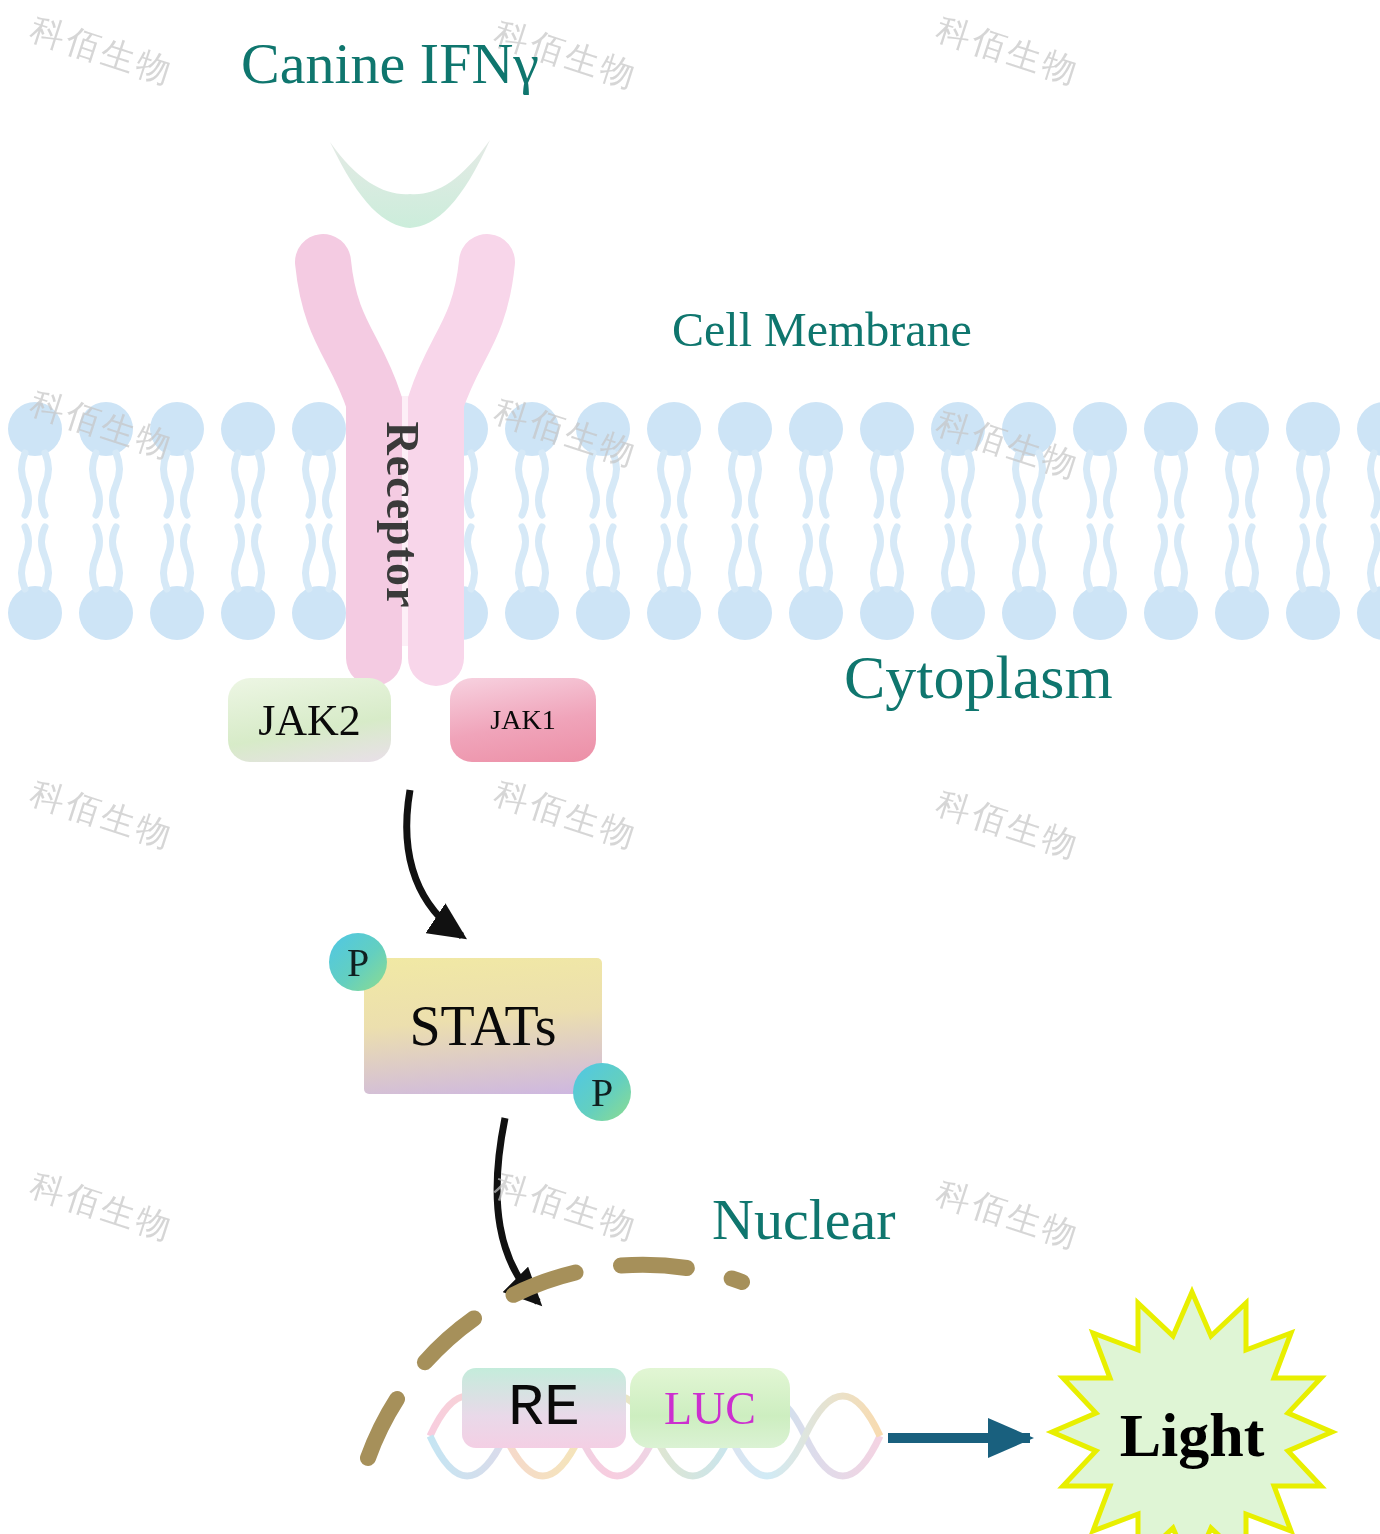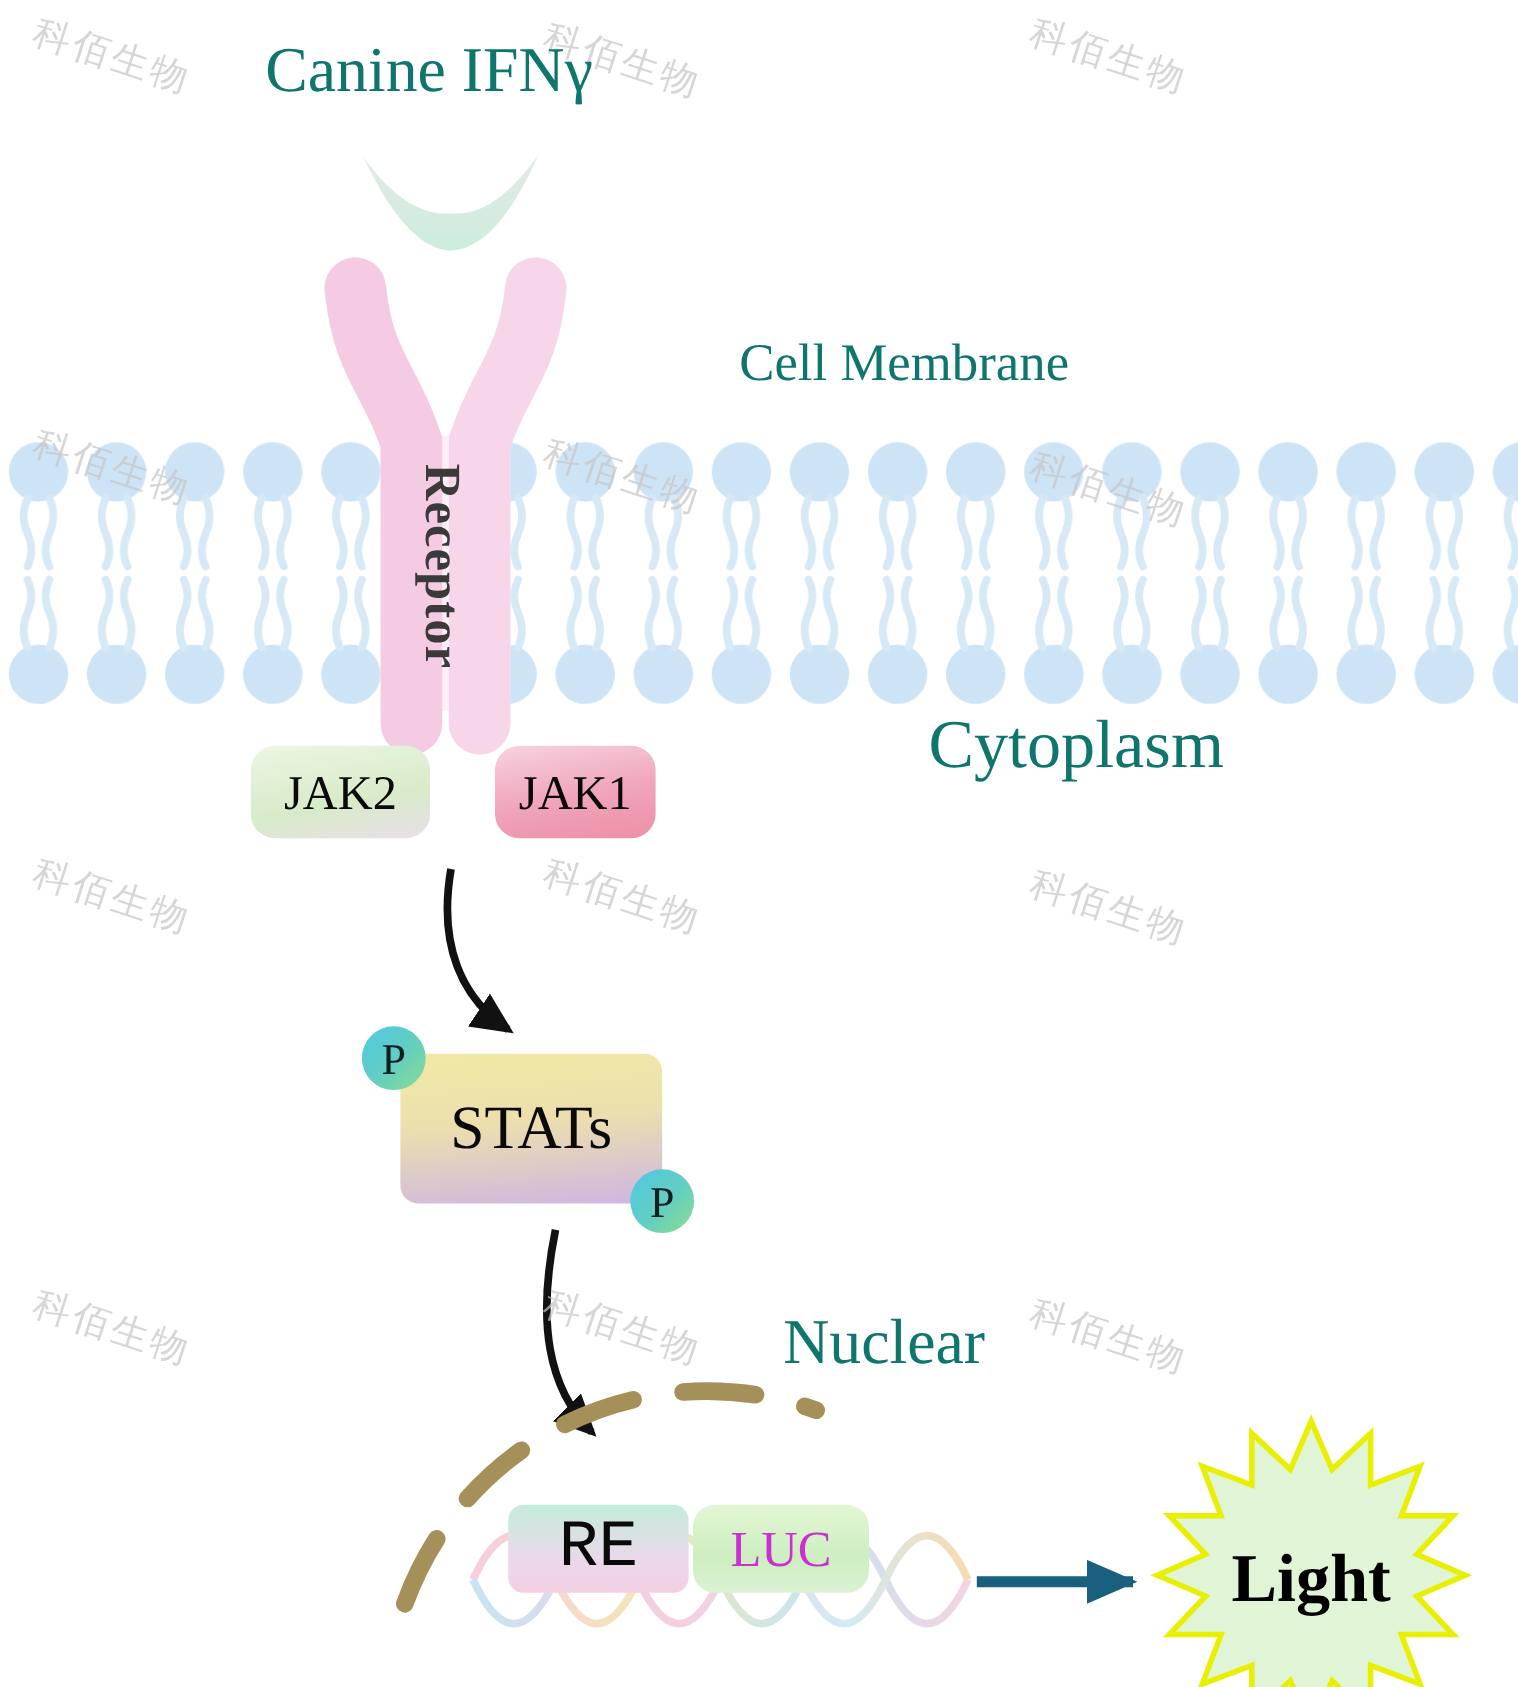--- a/index.html
+++ b/index.html
@@ -19,22 +19,22 @@
     font-size:46px;font-weight:bold;color:#3a3a3a;text-align:center;
     transform:rotate(90deg);letter-spacing:1px;
   }
   .box{
     position:absolute;display:flex;align-items:center;justify-content:center;
     z-index:5;color:#0a0a0a;
   }
   .jak2-box{left:228px;top:678px;width:163px;height:84px;border-radius:22px;
     background:linear-gradient(170deg,#edf6e4 0%,#d7ebc8 60%,#e9dfe9 100%);font-size:44px;}
   .jak1-box{left:450px;top:678px;width:146px;height:84px;border-radius:22px;
-    background:linear-gradient(170deg,#f7d2e0 0%,#f0a4ba 55%,#ec8fa6 100%);font-size:44px;}
-  .stats-box{left:364px;top:958px;width:238px;height:136px;border-radius:16px;
+    background:linear-gradient(170deg,#f7d2e0 0%,#f0a4ba 55%,#ec8fa6 100%);font-size:28px;}
+  .stats-box{left:364px;top:958px;width:238px;height:136px;border-radius:5px;
     background:linear-gradient(175deg,#f1e9a4 0%,#ecdfae 45%,#cdb6e2 100%);font-size:56px;}
   .p-badge{
     position:absolute;width:58px;height:58px;border-radius:50%;z-index:6;
     display:flex;align-items:center;justify-content:center;font-size:40px;color:#102020;
     background:linear-gradient(135deg,#4fc7e6 0%,#63cfc0 55%,#8edc8e 100%);
   }
   .p-badge.p1{left:329px;top:933px;}
   .p-badge.p2{left:573px;top:1063px;}
   .re-box{left:462px;top:1368px;width:164px;height:80px;border-radius:14px;
     background:linear-gradient(180deg,#c4ecdb 0%,#e9d9e9 60%,#f4cfe4 100%);font-size:60px;font-family:Liberation Mono, monospace;}

